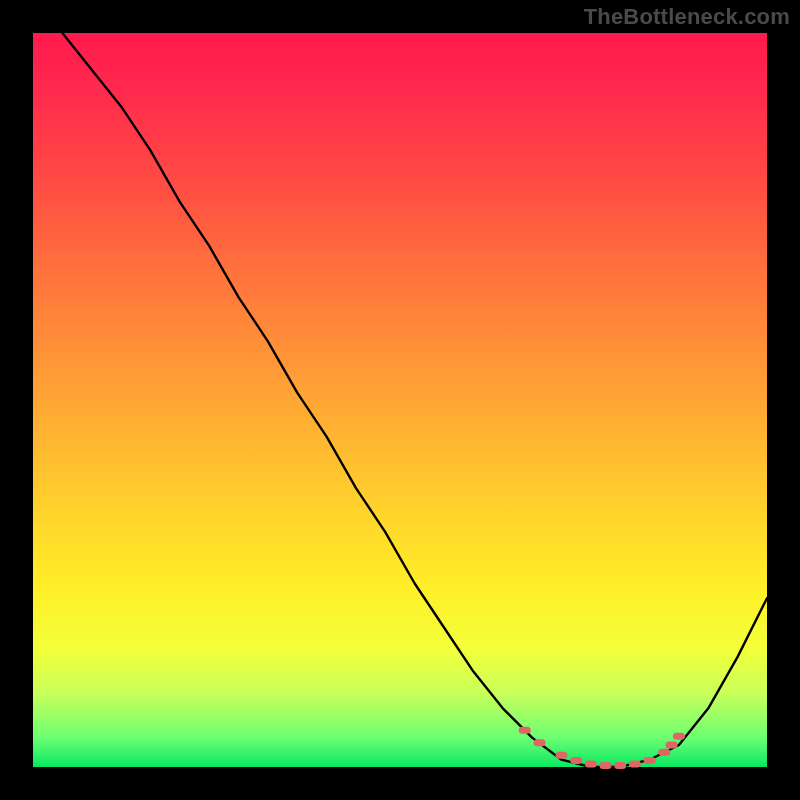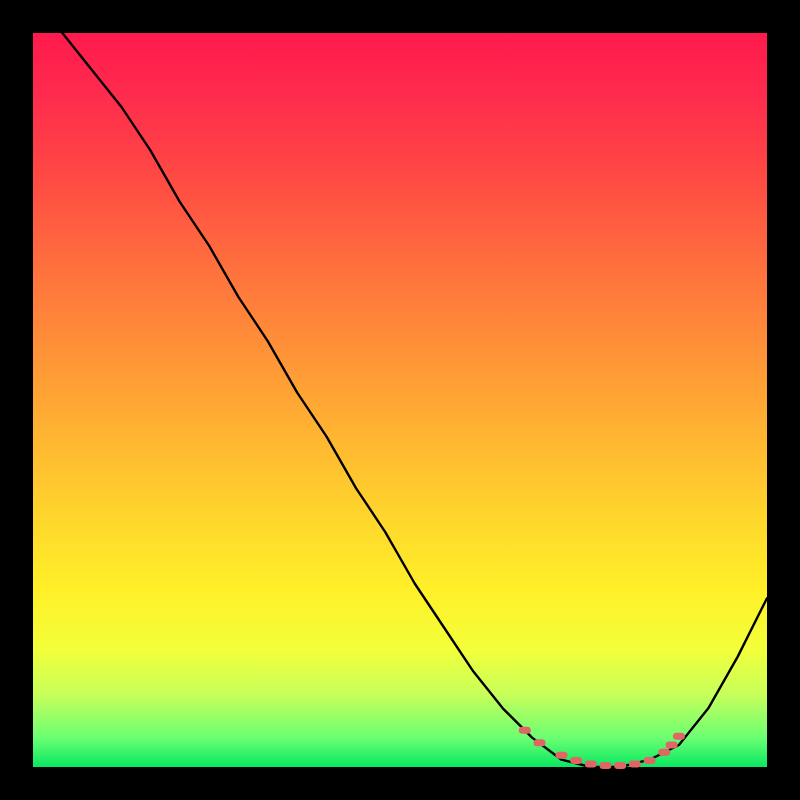--- a/index.html
+++ b/index.html
@@ -56,20 +56,21 @@
     width: 734px;
     height: 734px;
     overflow: visible;
   }
 </style>
 </head>
 <body>
 
 <div class="frame">
 
+  <div class="watermark">TheBottleneck.com</div>
 
   <div class="plot-area">
     <svg class="curve" viewBox="0 0 734 734" preserveAspectRatio="none">
       <path id="curve-path" fill="none" stroke="#000" stroke-width="2.4" stroke-linejoin="round" stroke-linecap="round" d="M29.4 0.0 L58.7 36.7 L88.1 73.4 L117.4 117.4 L146.8 168.8 L176.2 212.9 L205.5 264.2 L234.9 308.3 L264.2 359.7 L293.6 403.7 L323.0 455.1 L352.3 499.1 L381.7 550.5 L411.0 594.5 L440.4 638.6 L469.8 675.3 L499.1 704.6 L528.5 726.7 L557.8 734.0 L587.2 734.0 L616.6 726.7 L645.9 712.0 L675.3 675.3 L704.6 623.9 L734.0 565.2"></path>
       <g id="marker-group">
           <rect x="485.8" y="693.8" width="12" height="7" rx="3.5" fill="#e06666"></rect>
           <rect x="500.5" y="706.3" width="12" height="7" rx="3.5" fill="#e06666"></rect>
           <rect x="522.5" y="718.8" width="12" height="7" rx="3.5" fill="#e06666"></rect>
           <rect x="537.2" y="723.9" width="12" height="7" rx="3.5" fill="#e06666"></rect>
           <rect x="551.8" y="727.6" width="12" height="7" rx="3.5" fill="#e06666"></rect>

